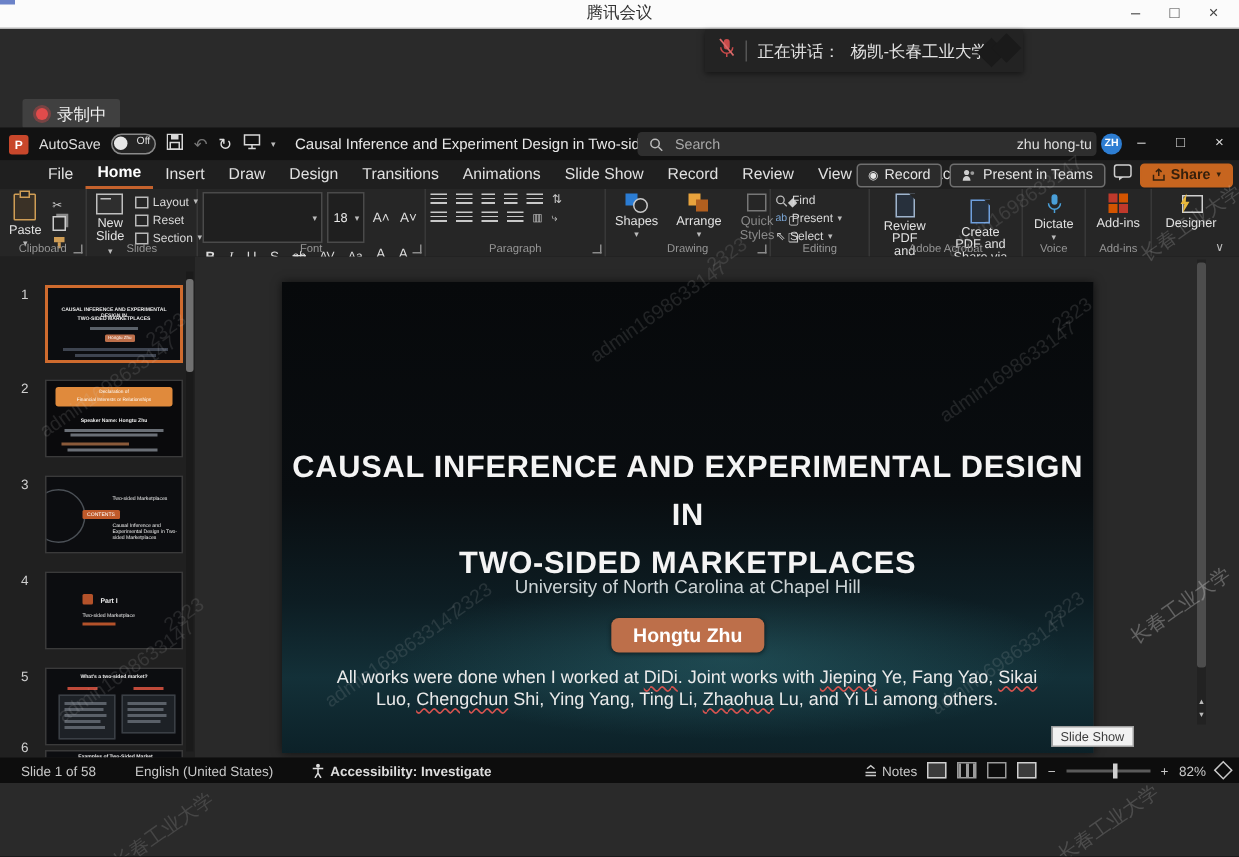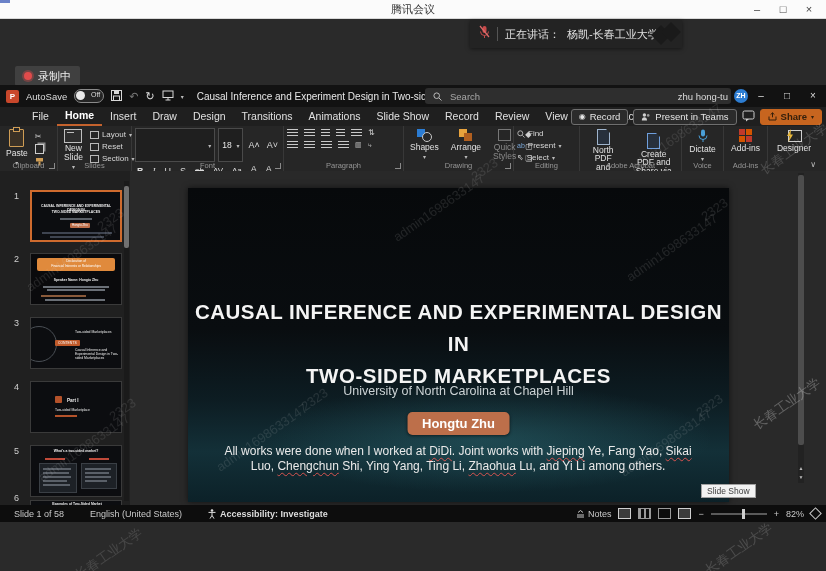--- a/index.html
+++ b/index.html
@@ -406,21 +406,21 @@
             <span class="dd">▾</span>
           </span>
         </div>
         <span class="grplab">Editing</span>
       </div>
 
       <div class="grp" style="width:102px;">
         <div class="flex" style="gap:6px;justify-content:center;">
           <div class="bigbtn">
             <span class="docicon"></span>
-            <span style="line-height:8px;text-align:center;">North PDF</span>
+            <span style="line-height:8px;text-align:center;">Review PDF</span>
             <span style="line-height:8px;text-align:center;">and Share link</span>
           </div>
           <div class="bigbtn">
             <span class="docicon" style="border-color:#6f9fdd;"></span>
             <span style="line-height:8px;text-align:center;">Create PDF and</span>
             <span style="line-height:8px;text-align:center;">Share via Outlook</span>
           </div>
         </div>
         <span class="grplab">Adobe Acrobat</span>
       </div>

